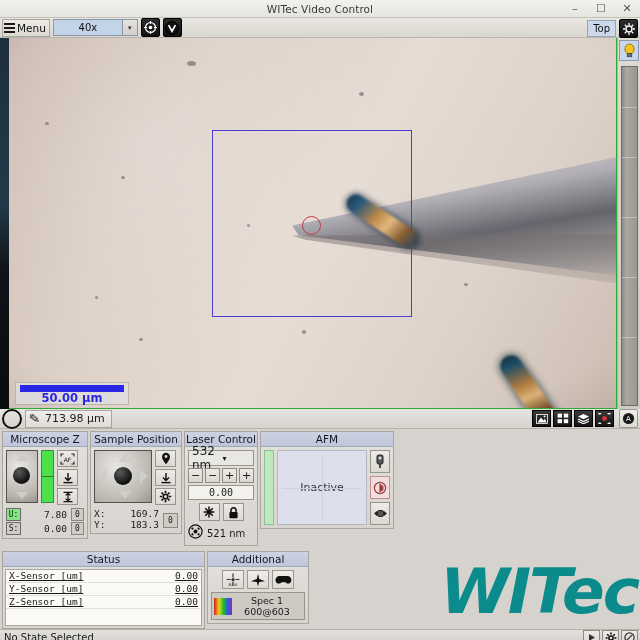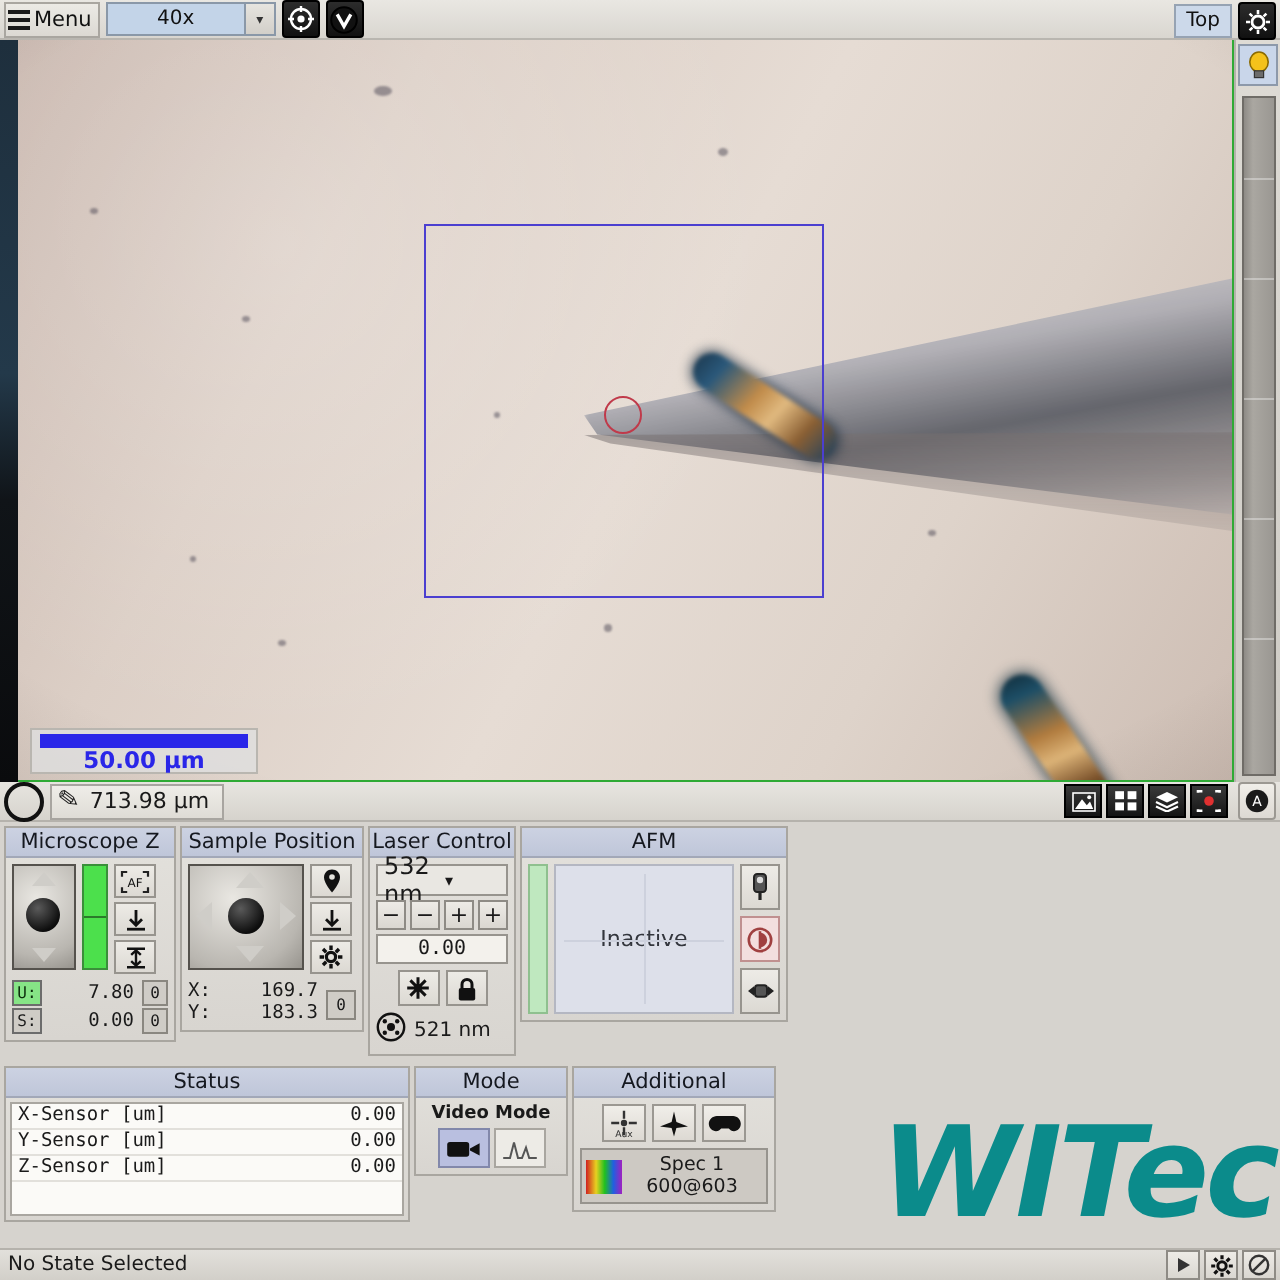--- a/index.html
+++ b/index.html
@@ -134,21 +134,21 @@
   .lsel span{flex:1;padding-left:3px;font-size:12px;}
   .lbtns{display:flex;gap:2px;margin-top:2px;}
   .lbtn{flex:1;height:13px;background:linear-gradient(#edebe6,#dad7d1);border:1px solid #8e8b85;
         display:flex;align-items:center;justify-content:center;font-size:11px;line-height:1;}
   .lval{margin-top:2px;height:13px;background:#f3f1ec;border:1px solid #97948e;
         display:flex;align-items:center;justify-content:center;font-size:10px;
         font-family:"DejaVu Sans Mono","Liberation Mono",monospace;}
   .afmview{background:#dde0ea;border:1px solid #b4b7c2;position:relative;
            display:flex;align-items:center;justify-content:center;font-size:11px;color:#33363d;}
   .afmview .cx{position:absolute;background:#cdd1dd;}
-  .stable{background:#fbfaf7;border:1px solid #a9a6a0;height:55px;}
+  .stable{background:#fbfaf7;border:1px solid #a9a6a0;height:55px;text-decoration:underline;}
   .strow{display:flex;justify-content:space-between;border-bottom:1px solid #e2e0db;
          padding:0 3px;font-family:"DejaVu Sans Mono","Liberation Mono",monospace;font-size:9.5px;
          line-height:12px;}
   .logo{position:absolute;right:2px;bottom:22px;font-size:63px;font-weight:bold;
         font-style:italic;color:#0b8b8b;letter-spacing:-2px;line-height:1;
         font-family:"DejaVu Sans","Liberation Sans",sans-serif;}
   .statusbar{height:15px;background:linear-gradient(#e2e0db,#d2cfc9);border-top:1px solid #b5b2ac;
              display:flex;align-items:center;padding:0 4px;font-size:10px;position:relative;
              margin-top:auto;}
   .statusbar .right{position:absolute;right:2px;display:flex;gap:2px;align-items:center;}
@@ -163,20 +163,28 @@
   .speccard{display:flex;align-items:center;gap:4px;background:#cdc9c3;border:1px solid #97948e;
             padding:2px 6px 2px 2px;margin-top:3px;}
   .specicon{width:18px;height:17px;background:linear-gradient(90deg,#d02020,#e8d020 28%,#20c020 52%,#2060e0 76%,#a020c0);}
   .spectxt{font-size:9.5px;line-height:11px;text-align:center;flex:1;}
 </style>
 </head>
 <body>
 
 <div class="app">
 
+  <div class="titlebar">
+    <div class="ttl">WITec Video Control</div>
+    <div class="winbtns">
+      <div class="winbtn">–</div>
+      <div class="winbtn">☐</div>
+      <div class="winbtn">✕</div>
+    </div>
+  </div>
 
   <div class="toolbar">
     <div class="menubtn">
       <span class="burger">
           <i></i>
           <i></i>
           <i></i>
         </span>
       <span>Menu</span>
     </div>
@@ -496,39 +504,20 @@
               <span>0.00</span>
             </div>
             <div class="strow">
               <span>Z-Sensor [um]</span>
               <span>0.00</span>
             </div>
           </div>
         </div>
       </div>
 
-      <div class="panel" style="width:75px">
-        <div class="ph">Mode</div>
-        <div class="pb">
-          <div style="font-size:9px;font-weight:bold;text-align:center">Video Mode</div>
-          <div style="display:flex;gap:2px;margin-top:2px;justify-content:center">
-            <div class="modebtn">
-              <svg width="18" height="11" viewBox="0 0 18 11">
-                  <rect x=".6" y="2" width="11" height="7.4" rx="1.4" fill="#111"></rect>
-                  <path d="M12 5.2l4.8-2.6v6.2L12 6.2z" fill="#111"></path>
-                </svg>
-            </div>
-            <div class="modebtn2">
-              <svg width="18" height="12" viewBox="0 0 18 12">
-                  <path d="M.6 11h3.4L6 3.2 8 11h2L12 5.8 13.6 11h3.8" fill="none" stroke="#555" stroke-width="1"></path>
-                </svg>
-            </div>
-          </div>
-        </div>
-      </div>
 
       <div class="panel" style="width:100px">
         <div class="ph">Additional</div>
         <div class="pb">
           <div style="display:flex;gap:3px;justify-content:center">
             <div class="addbtn">
               <svg width="16" height="15" viewBox="0 0 16 15">
                   <path d="M8 1.4v4M8 9.6v4M1.6 7.5h4M10.4 7.5h4" stroke="#333" stroke-width="1.2"></path>
                   <circle cx="8" cy="7.5" r="1.6" fill="#333"></circle>
                   <text x="8" y="14.4" font-size="4.6" text-anchor="middle" fill="#333" font-family="DejaVu Sans">Aux</text>

